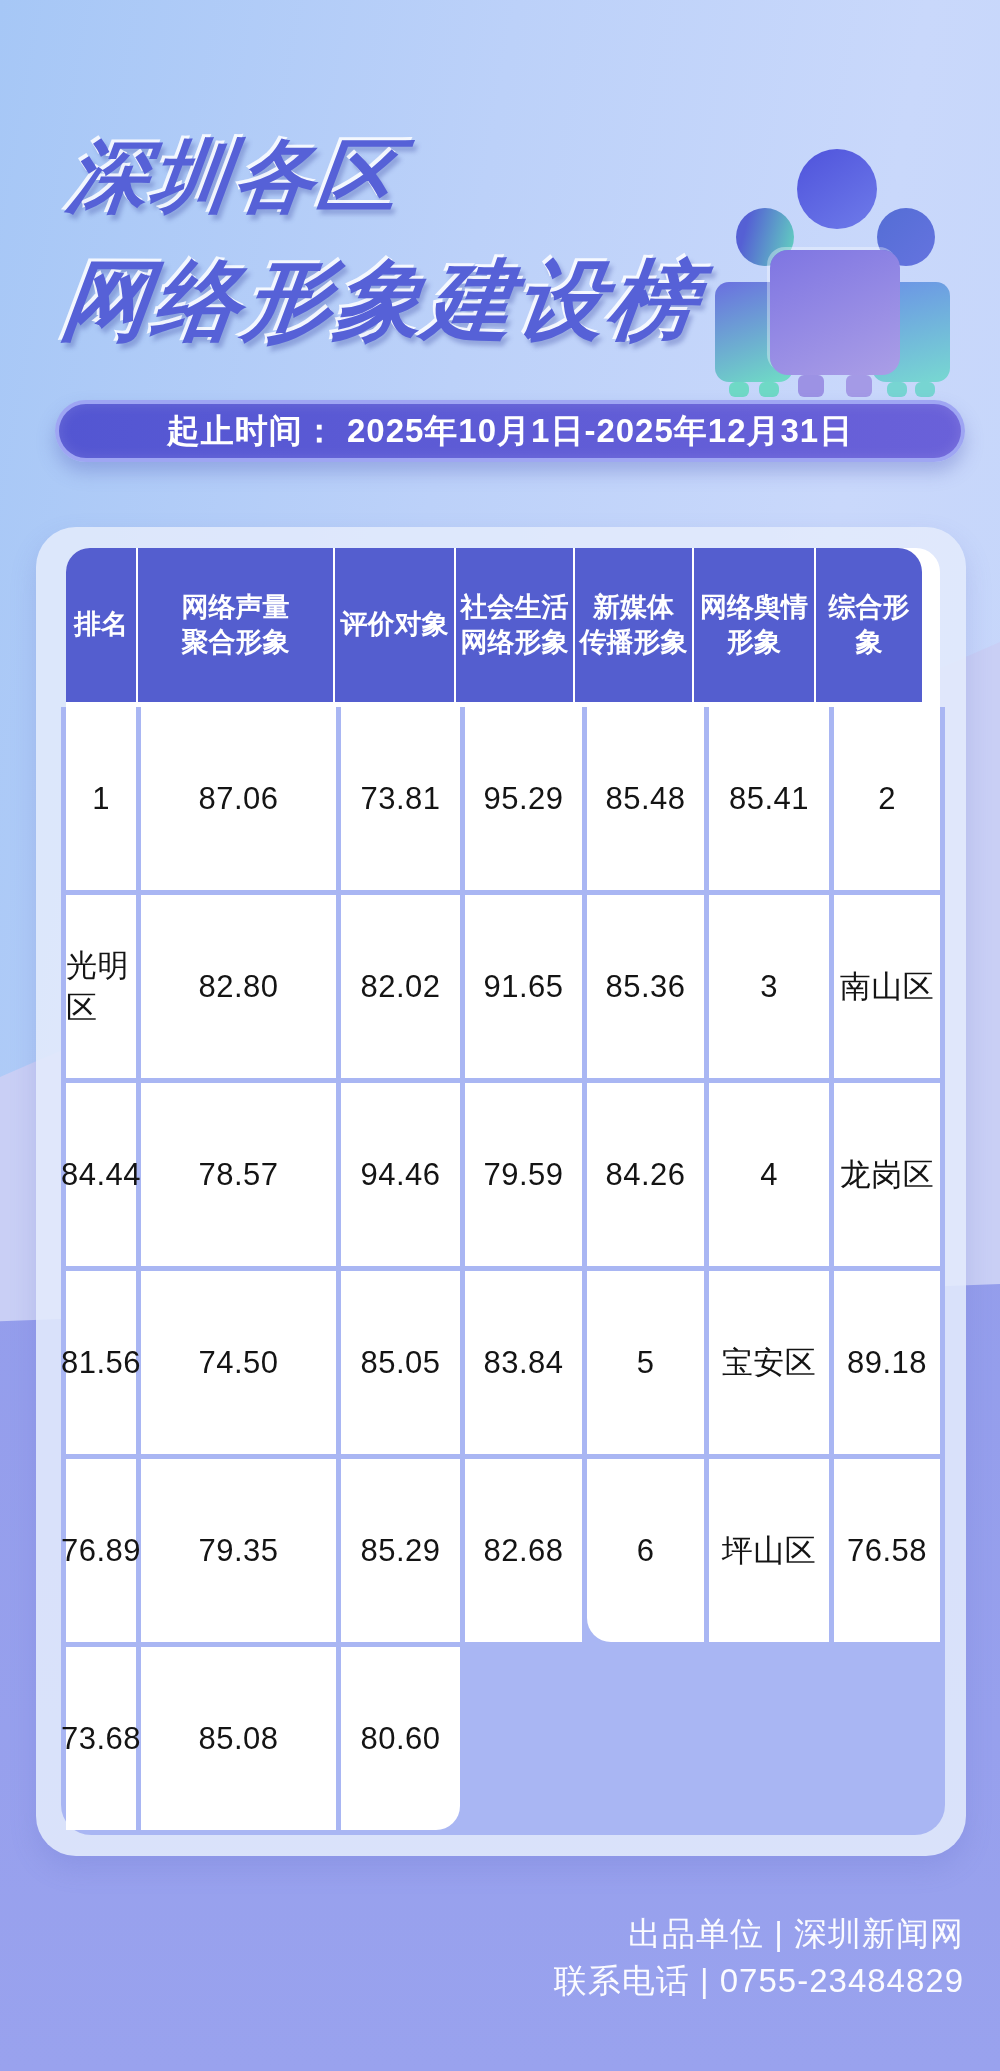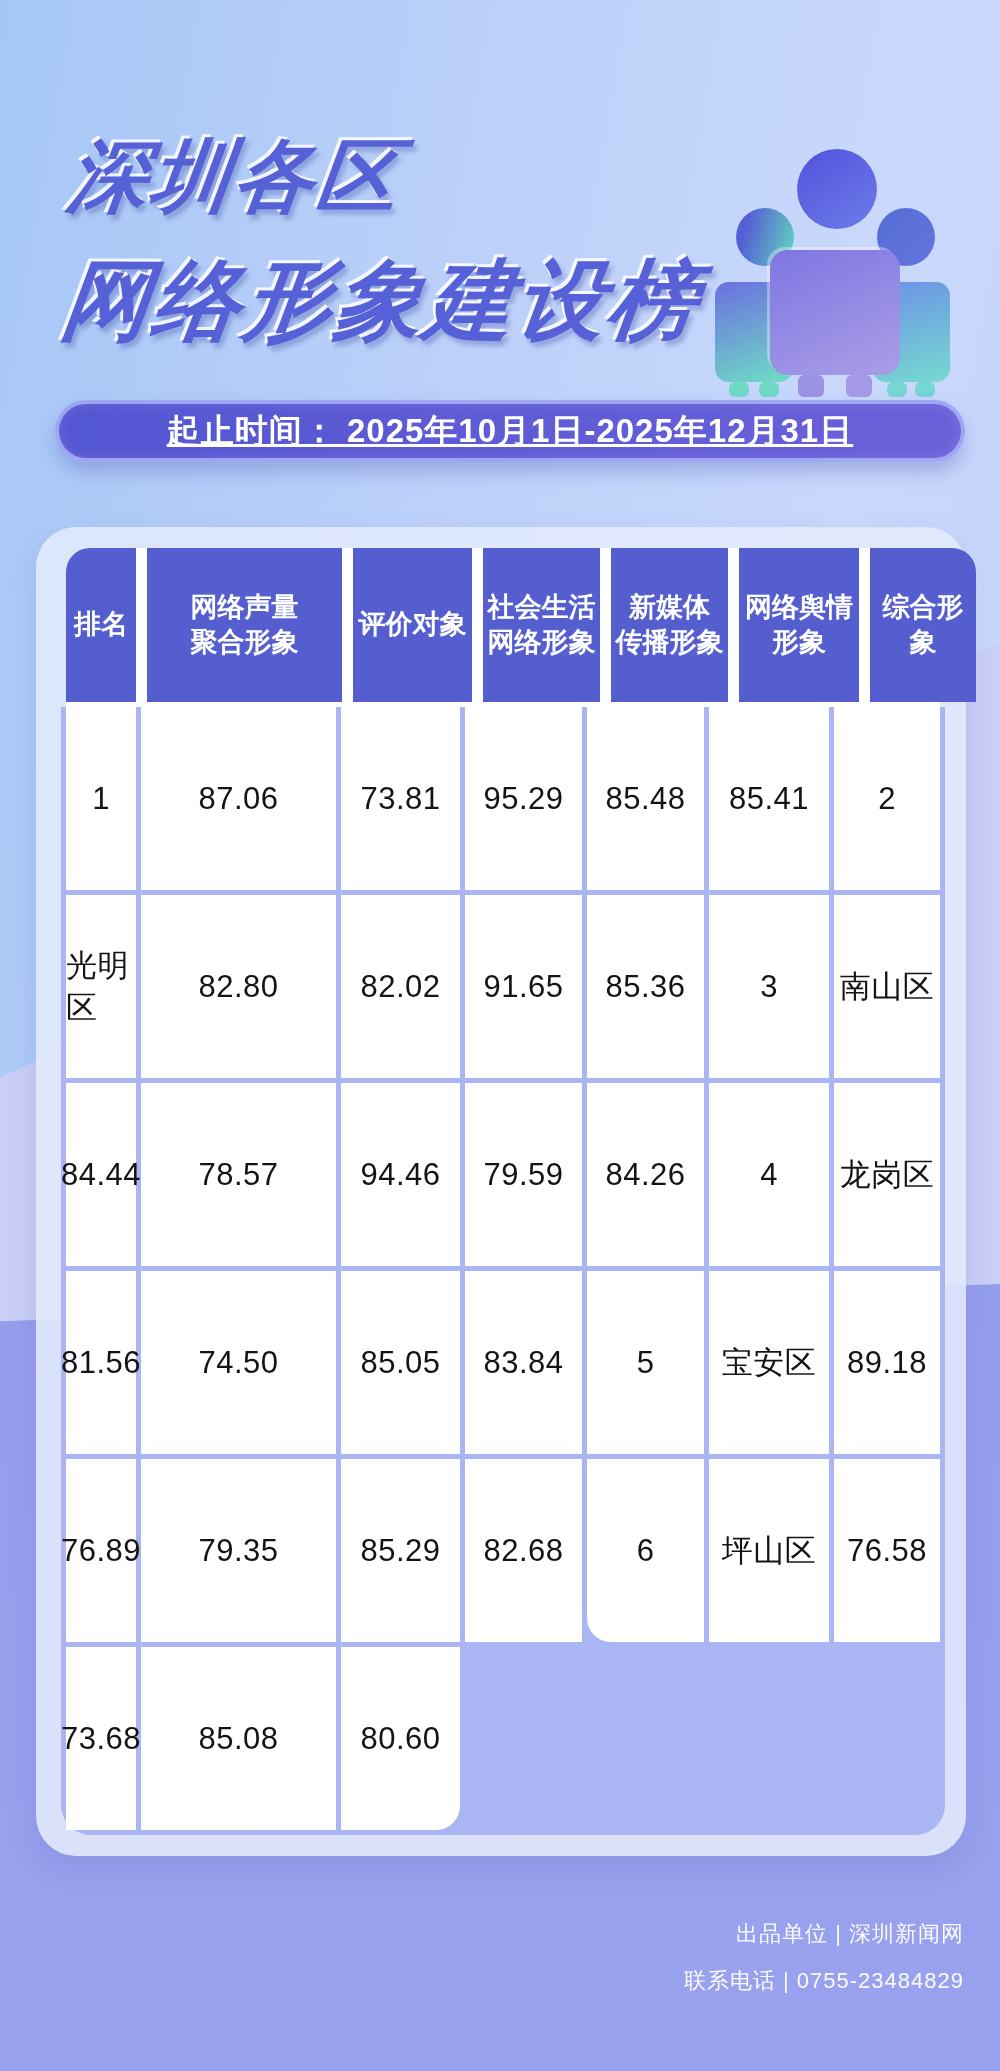--- a/index.html
+++ b/index.html
@@ -41,48 +41,47 @@
   .leg.rr{left:215px;top:242px;width:20px;height:15px;background:#77d5d2;}
   
   .banner{
     left:55px;top:400px;width:910px;height:62px;border-radius:34px;box-sizing:border-box;
     background:linear-gradient(100deg,#5356d2 0%,#6a61d9 100%);
     border:4px solid rgba(162,170,244,0.95);
     box-shadow:0 10px 18px rgba(86,96,190,0.35), inset 0 0 14px rgba(255,255,255,0.12);
     display:flex;align-items:center;justify-content:center;
     color:#ffffff;font-size:33px;font-weight:bold;letter-spacing:1px;white-space:nowrap;
     z-index:3;
-    text-decoration:underline;
   }
   
   .card-glow{left:36px;top:527px;width:930px;height:1329px;border-radius:40px;
              background:rgba(226,234,252,0.88);box-shadow:0 12px 26px rgba(100,110,200,0.22);}
   .table-backing{left:66px;top:548px;width:874px;height:1287px;background:#ffffff;border-radius:24px 24px 30px 30px;}
   .thead{
     left:66px;top:548px;width:820px;display:grid;
-    grid-template-columns:70px 195px 119px 117px 117px 120px 106px;column-gap:11px;
+    grid-template-columns:70px 195px 119px 117px 117px 120px 106px;column-gap:2px;
   }
   .th{
     height:154px;background:#545ecf;color:#ffffff;font-weight:bold;font-size:27px;line-height:1.3;
     display:flex;align-items:center;justify-content:center;text-align:center;white-space:pre-line;
   }
   .th:first-child{border-radius:24px 0 0 0;}
   .th:last-child{border-radius:0 24px 0 0;}
   .tbody{
     left:61px;top:707px;width:884px;box-sizing:border-box;padding:0 5px 5px 5px;
     display:grid;grid-template-columns:70px 195px 119px 117px 117px 120px 106px;
     grid-template-rows:repeat(6,183px);gap:5px;background:#a9b6f3;border-radius:0 0 30px 30px;
   }
   .td{background:#ffffff;display:flex;align-items:center;justify-content:center;
       font-size:31px;color:#141414;letter-spacing:0.5px;}
   .td.bl{border-radius:0 0 0 24px;}
   .td.br{border-radius:0 0 24px 0;}
   
   .footer{right:36px;top:1910px;text-align:right;color:rgba(255,255,255,0.96);
-          font-size:22px;line-height:47px;letter-spacing:1px;}
+          font-size:33px;line-height:47px;letter-spacing:1px;}
 </style>
 </head>
 <body>
 
 <div>
   <div class="abs bg-base"></div>
   <div class="abs bg-sheet"></div>
   <div class="abs bg-bottom"></div>
 
   <div class="abs title-line l1">深圳各区</div>

